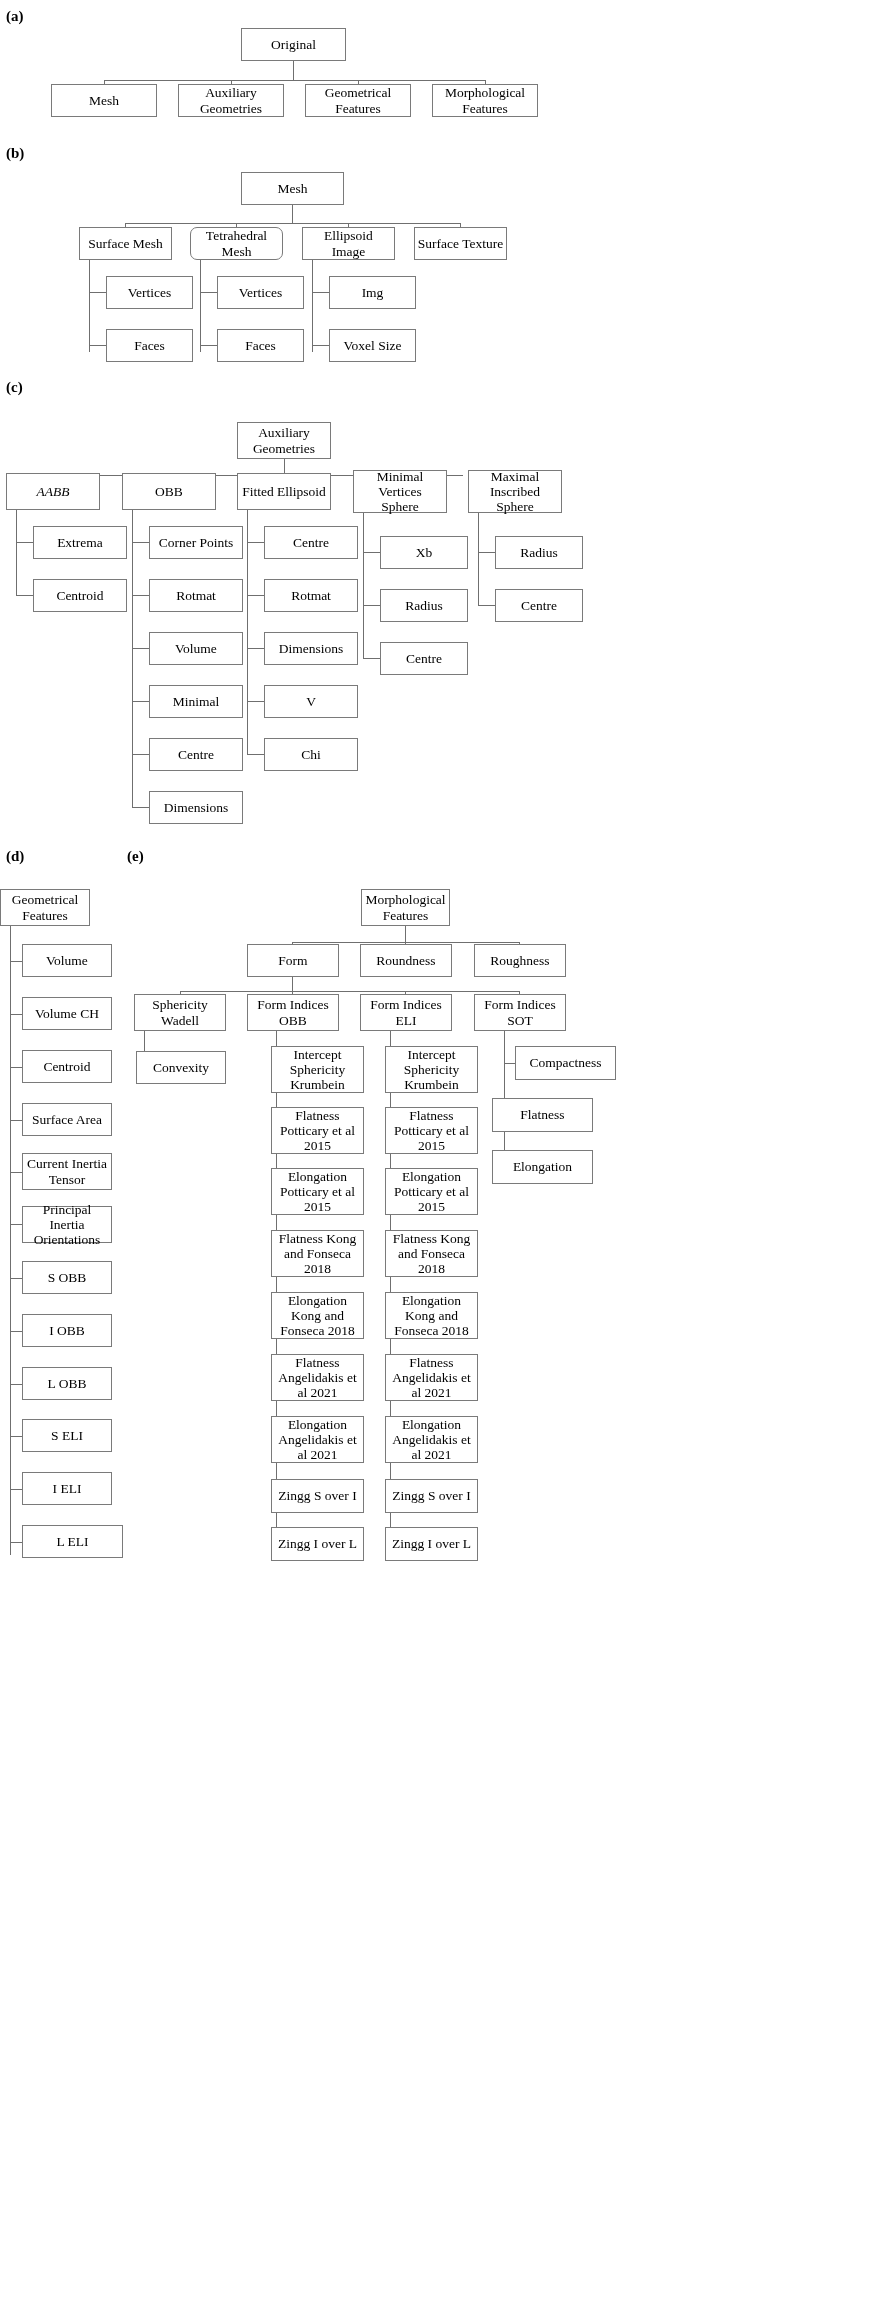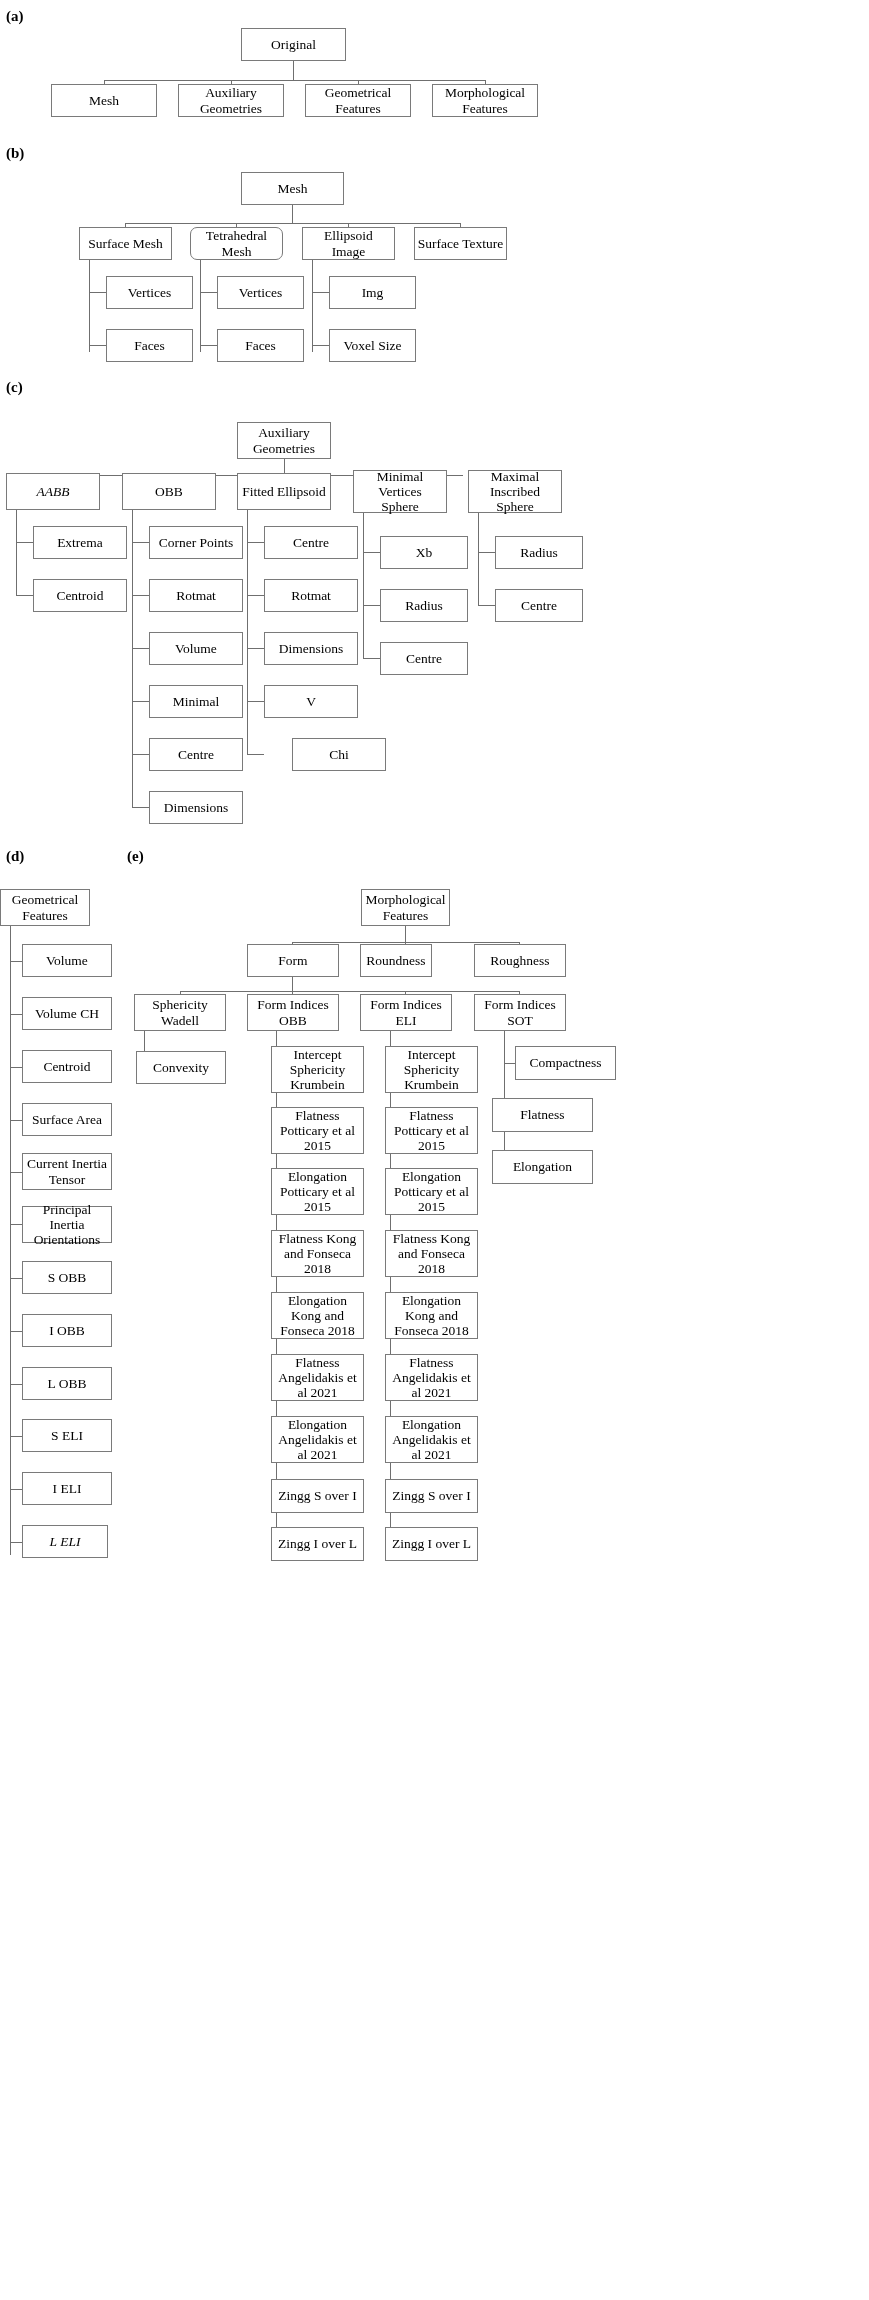--- a/index.html
+++ b/index.html
@@ -165,21 +165,21 @@
 <div class="line vline" style="left:247px; top:510px; height:245px;"></div>
 <div class="line hline" style="left:247px; top:542px; width:17px;"></div>
 <div class="line hline" style="left:247px; top:595px; width:17px;"></div>
 <div class="line hline" style="left:247px; top:648px; width:17px;"></div>
 <div class="line hline" style="left:247px; top:701px; width:17px;"></div>
 <div class="line hline" style="left:247px; top:754px; width:17px;"></div>
 <div class="node" style="left: 264px; top: 526px; width: 94px; height: 33px; flex-direction: column;">Centre</div>
 <div class="node" style="left: 264px; top: 579px; width: 94px; height: 33px; flex-direction: column;">Rotmat</div>
 <div class="node" style="left: 264px; top: 632px; width: 94px; height: 33px; flex-direction: column;">Dimensions</div>
 <div class="node" style="left: 264px; top: 685px; width: 94px; height: 33px; flex-direction: column;">V</div>
-<div class="node" style="left: 264px; top: 738px; width: 94px; height: 33px; flex-direction: column; margin-left: 28px;">Chi</div>
+<div class="node" style="left: 264px; top: 738px; width: 94px; height: 33px; flex-direction: column;">Chi</div>
 
 <div class="line vline" style="left:363px; top:513px; height:145px;"></div>
 <div class="line hline" style="left:363px; top:552px; width:17px;"></div>
 <div class="line hline" style="left:363px; top:605px; width:17px;"></div>
 <div class="line hline" style="left:363px; top:658px; width:17px;"></div>
 <div class="node" style="left: 380px; top: 536px; width: 88px; height: 33px; flex-direction: column;">Xb</div>
 <div class="node" style="left: 380px; top: 589px; width: 88px; height: 33px; flex-direction: column;">Radius</div>
 <div class="node" style="left: 380px; top: 642px; width: 88px; height: 33px; flex-direction: column;">Centre</div>
 
 <div class="line vline" style="left:478px; top:513px; height:92px;"></div>
@@ -219,37 +219,37 @@
   </div>
 <div class="node" style="left: 22px; top: 1206px; width: 90px; height: 37px; flex-direction: column;">
     <span>Principal Inertia</span>
     <span>Orientations</span>
   </div>
 <div class="node" style="left: 22px; top: 1261px; width: 90px; height: 33px; flex-direction: column;">S OBB</div>
 <div class="node" style="left: 22px; top: 1314px; width: 90px; height: 33px; flex-direction: column;">I OBB</div>
 <div class="node" style="left: 22px; top: 1367px; width: 90px; height: 33px; flex-direction: column;">L OBB</div>
 <div class="node" style="left: 22px; top: 1419px; width: 90px; height: 33px; flex-direction: column;">S ELI</div>
 <div class="node" style="left: 22px; top: 1472px; width: 90px; height: 33px; flex-direction: column;">I ELI</div>
-<div class="node" style="left: 22px; top: 1525px; width: 86px; height: 33px; flex-direction: column; font-style: italic;">L ELI</div>
+<div class="node" style="left: 22px; top: 1525px; width: 101px; height: 33px; flex-direction: column;">L ELI</div>
 
 <div class="panel-label" style="left:127px; top:848px;">(e)</div>
 
 <div class="node" style="left: 361px; top: 889px; width: 89px; height: 37px; flex-direction: column;">
     <span>Morphological</span>
     <span>Features</span>
   </div>
 
 <div class="line vline" style="left:405px; top:926px; height:16px;"></div>
 <div class="line hline" style="left:292px; top:942px; width:227px;"></div>
 <div class="line vline" style="left:292px; top:942px; height:4px;"></div>
 <div class="line vline" style="left:405px; top:942px; height:4px;"></div>
 <div class="line vline" style="left:519px; top:942px; height:4px;"></div>
 
 <div class="node" style="left: 247px; top: 944px; width: 92px; height: 33px; flex-direction: column;">Form</div>
-<div class="node" style="left: 360px; top: 944px; width: 72px; height: 33px; flex-direction: column;">Roundness</div>
+<div class="node" style="left: 360px; top: 944px; width: 92px; height: 33px; flex-direction: column;">Roundness</div>
 <div class="node" style="left: 474px; top: 944px; width: 92px; height: 33px; flex-direction: column;">Roughness</div>
 
 <div class="line vline" style="left:292px; top:977px; height:14px;"></div>
 <div class="line hline" style="left:180px; top:991px; width:339px;"></div>
 <div class="line vline" style="left:180px; top:991px; height:4px;"></div>
 <div class="line vline" style="left:292px; top:991px; height:4px;"></div>
 <div class="line vline" style="left:405px; top:991px; height:4px;"></div>
 <div class="line vline" style="left:519px; top:991px; height:4px;"></div>
 
 <div class="node" style="left: 134px; top: 994px; width: 92px; height: 37px; flex-direction: column;">

